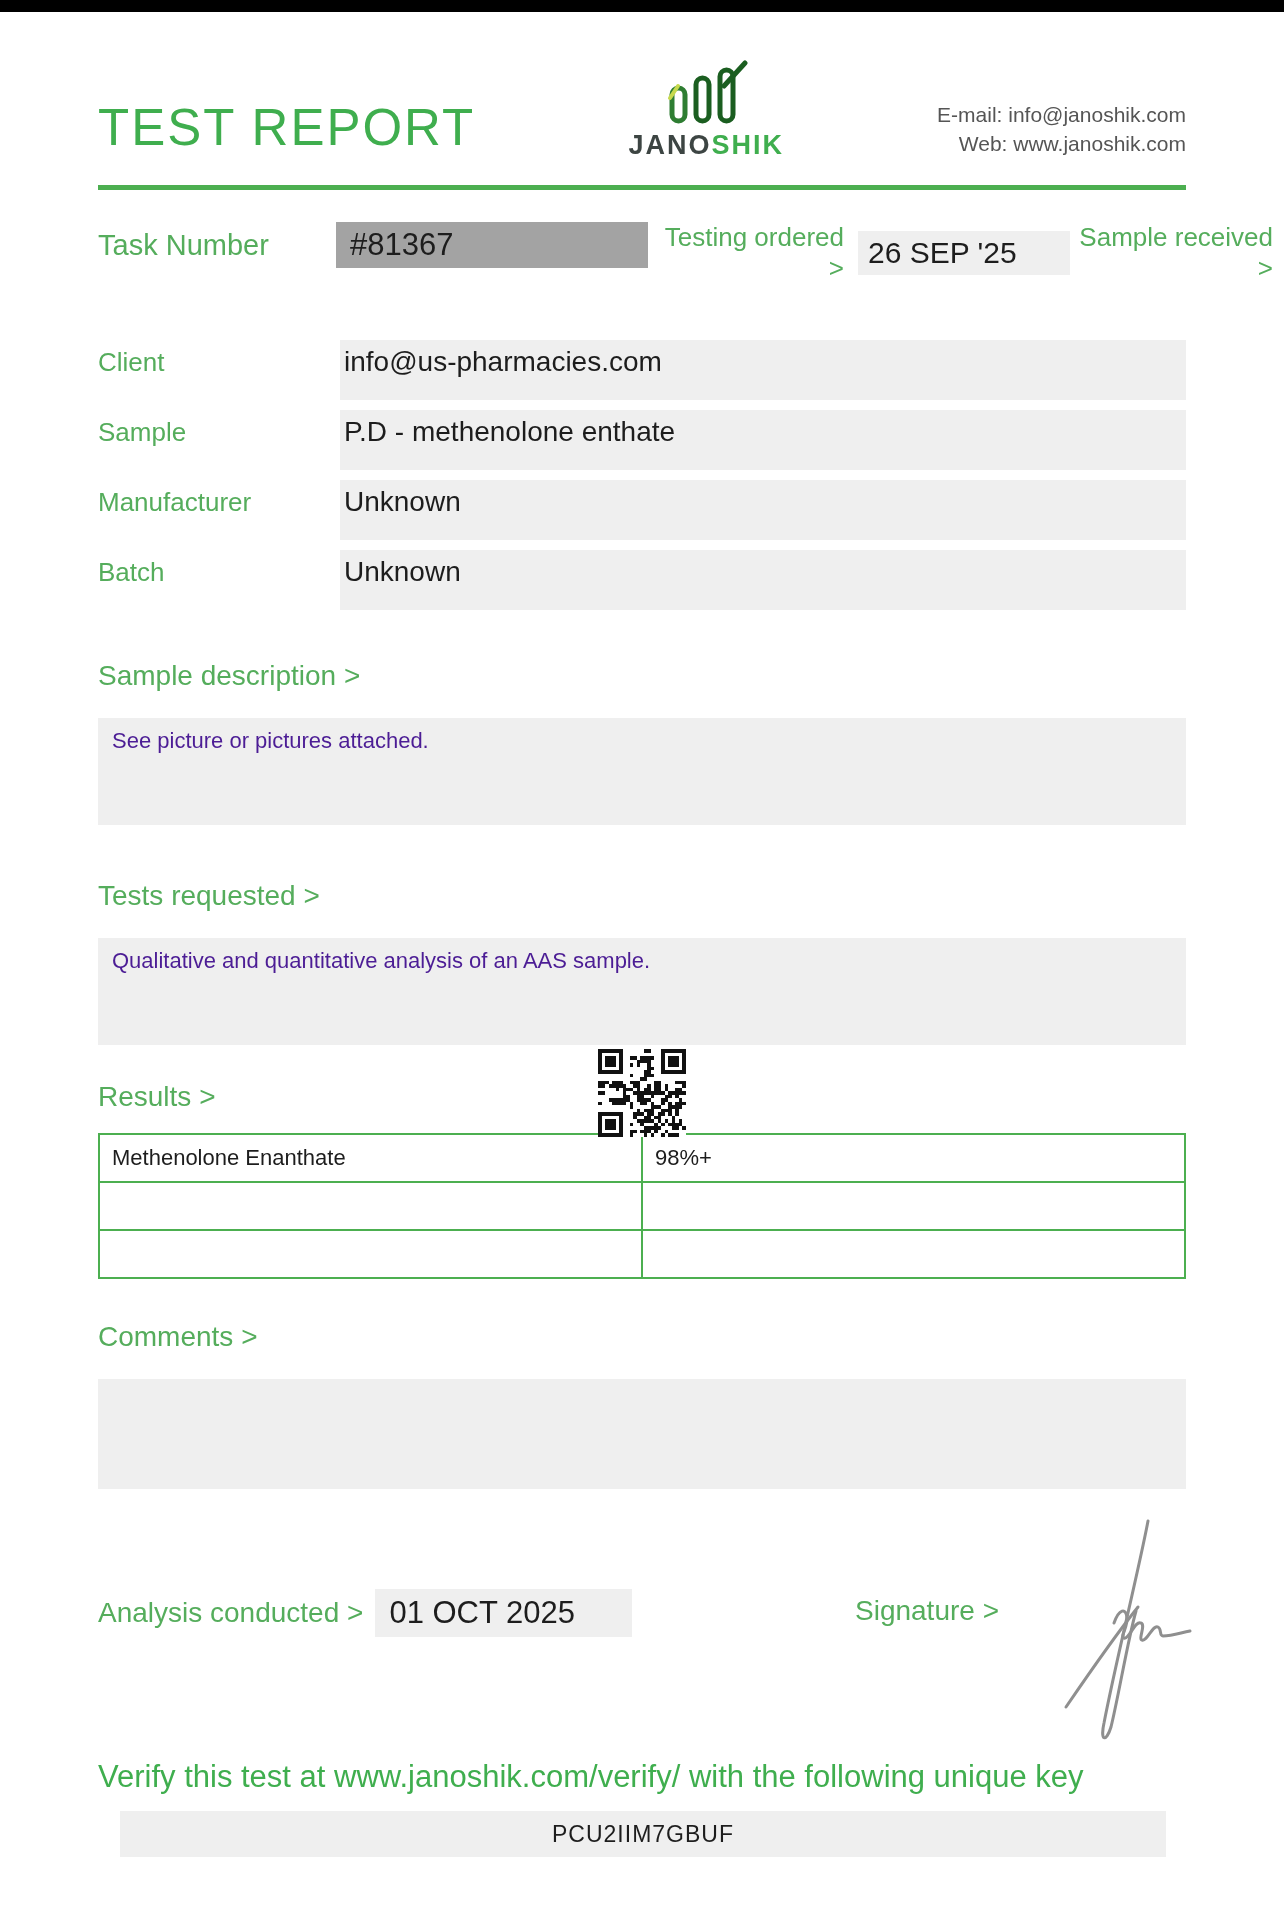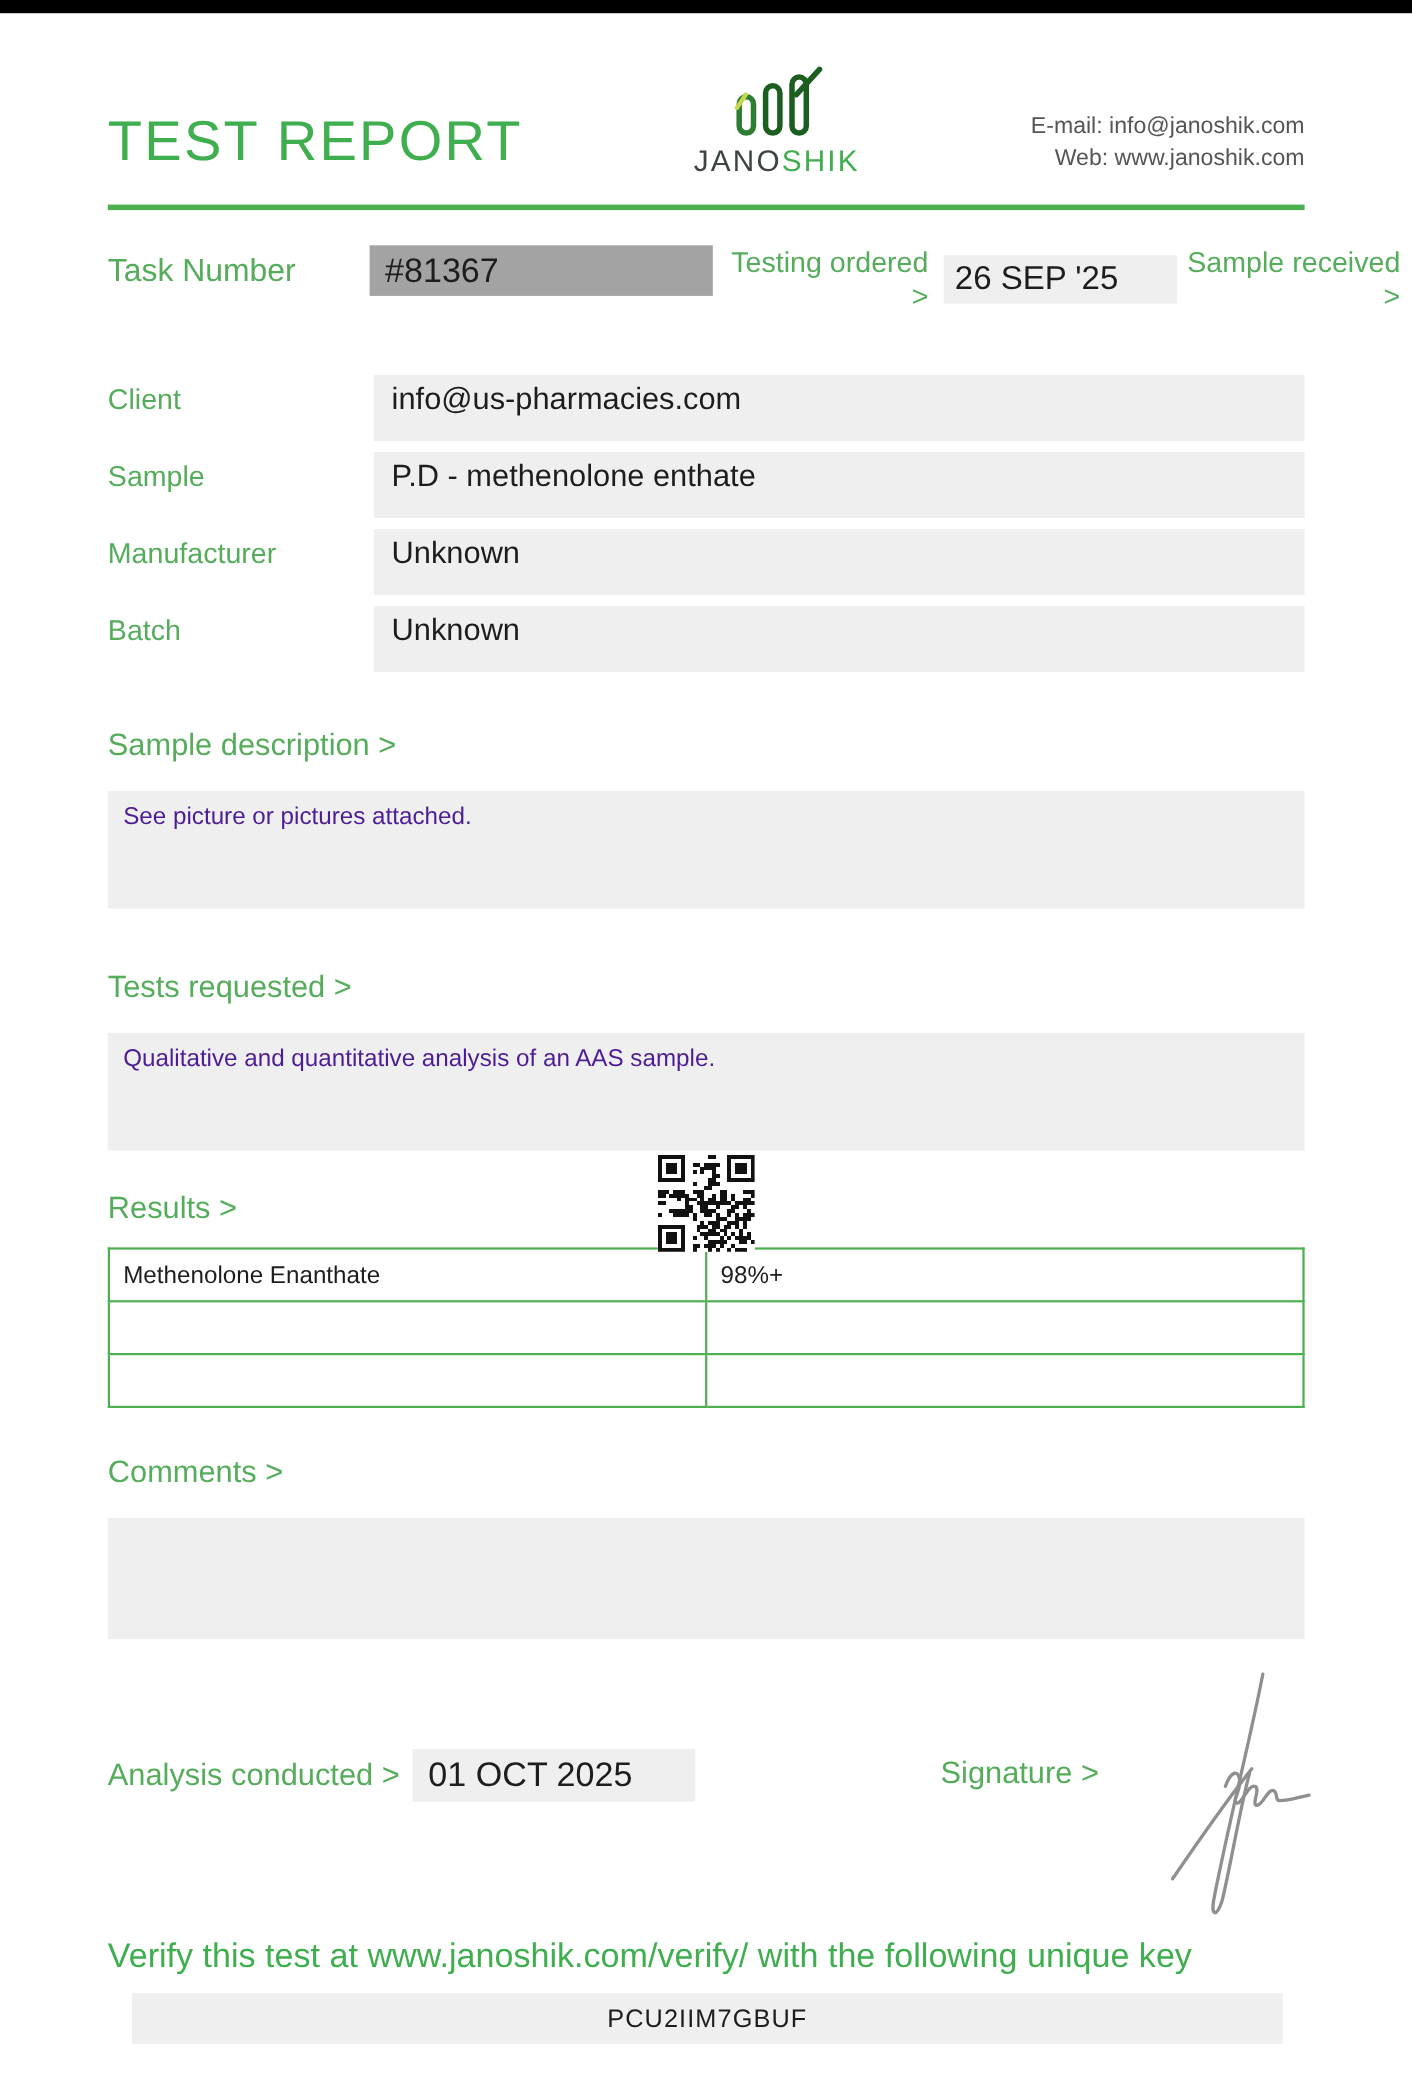--- a/index.html
+++ b/index.html
@@ -8,42 +8,42 @@
     height:1907px; background:#ffffff; position:relative; overflow:hidden;
     font-family:"Liberation Sans", sans-serif; color:#222;
   }
   .topbar { height:12px; background:#000; width:100%; }
   .doc { padding:46px 98px 0 98px; }
 
   
   .header { display:flex; align-items:flex-start;justify-content:space-between; }
   .title { font-size:51px; color:#3fae4e; letter-spacing:2px; font-weight:400; margin-top:40px; white-space:nowrap; }
   .logo { margin:0 auto; display:flex; flex-direction:column; align-items:center; padding-top:2px; }
-  .logo-text { font-size:27px; font-weight:normal; letter-spacing:2px; color:#3d4543; margin-top:2px; }
+  .logo-text { font-size:27px; font-weight:bold; letter-spacing:2px; color:#3d4543; margin-top:2px; }
   .logo-text .shik { color:#3fae4e; }
   .contact { text-align:right; margin-top:42px; font-size:21px; color:#555; line-height:29px; white-space:nowrap; }
 
   .rule { height:5px; background:#4caf50; margin-top:24px; }
 
   
   .meta { margin-top:32px; display:flex; justify-content:space-between; align-items:flex-start; }
   .meta-left { display:flex; align-items:center; }
   .lbl-g { color:#55ad5c; }
   .meta-left .lbl-g { font-size:29px; width:238px; }
   .task-box { width:312px; height:46px; background:#a3a3a3; font-size:31px; color:#1d1d1d; line-height:46px; padding-left:14px; }
   .meta-right { display:flex; flex-direction:row; gap:7px;align-items:center; }
   .meta-right .row { display:flex; align-items:center; }
   .meta-right .lbl-g { font-size:26px; text-align:right; width:196px; margin-right:14px; }
   .date-box { width:212px; height:44px; background:#efefef; font-size:30px; color:#1d1d1d; line-height:44px; padding-left:10px; }
 
   
   .info { margin-top:56px; }
   .info .row { display:flex; margin-bottom:10px; }
   .info .lbl-g { width:242px; font-size:26px; padding-top:7px; }
-  .val-box { flex:1; height:60px; background:#efefef; font-size:28px; color:#1d1d1d; line-height:44px; padding-left:16px; }
+  .val-box { flex:1; height:60px; background:#efefef; font-size:28px; color:#1d1d1d; line-height:44px; padding-left:4px; }
 
   
   .sec-h { font-size:28px; color:#55ad5c; }
   .big-box { background:#efefef; height:107px; font-size:22px; color:#4c1d95; padding:10px 14px; margin-top:26px; }
   .sec-sample { margin-top:50px; }
   .sec-tests { margin-top:55px; }
 
   
   .sec-results { margin-top:36px; position:relative; }
   .qr-wrap { position:absolute; left:50%; transform:translateX(-50%); top:-32px; width:88px; height:88px; background:#fff; }

